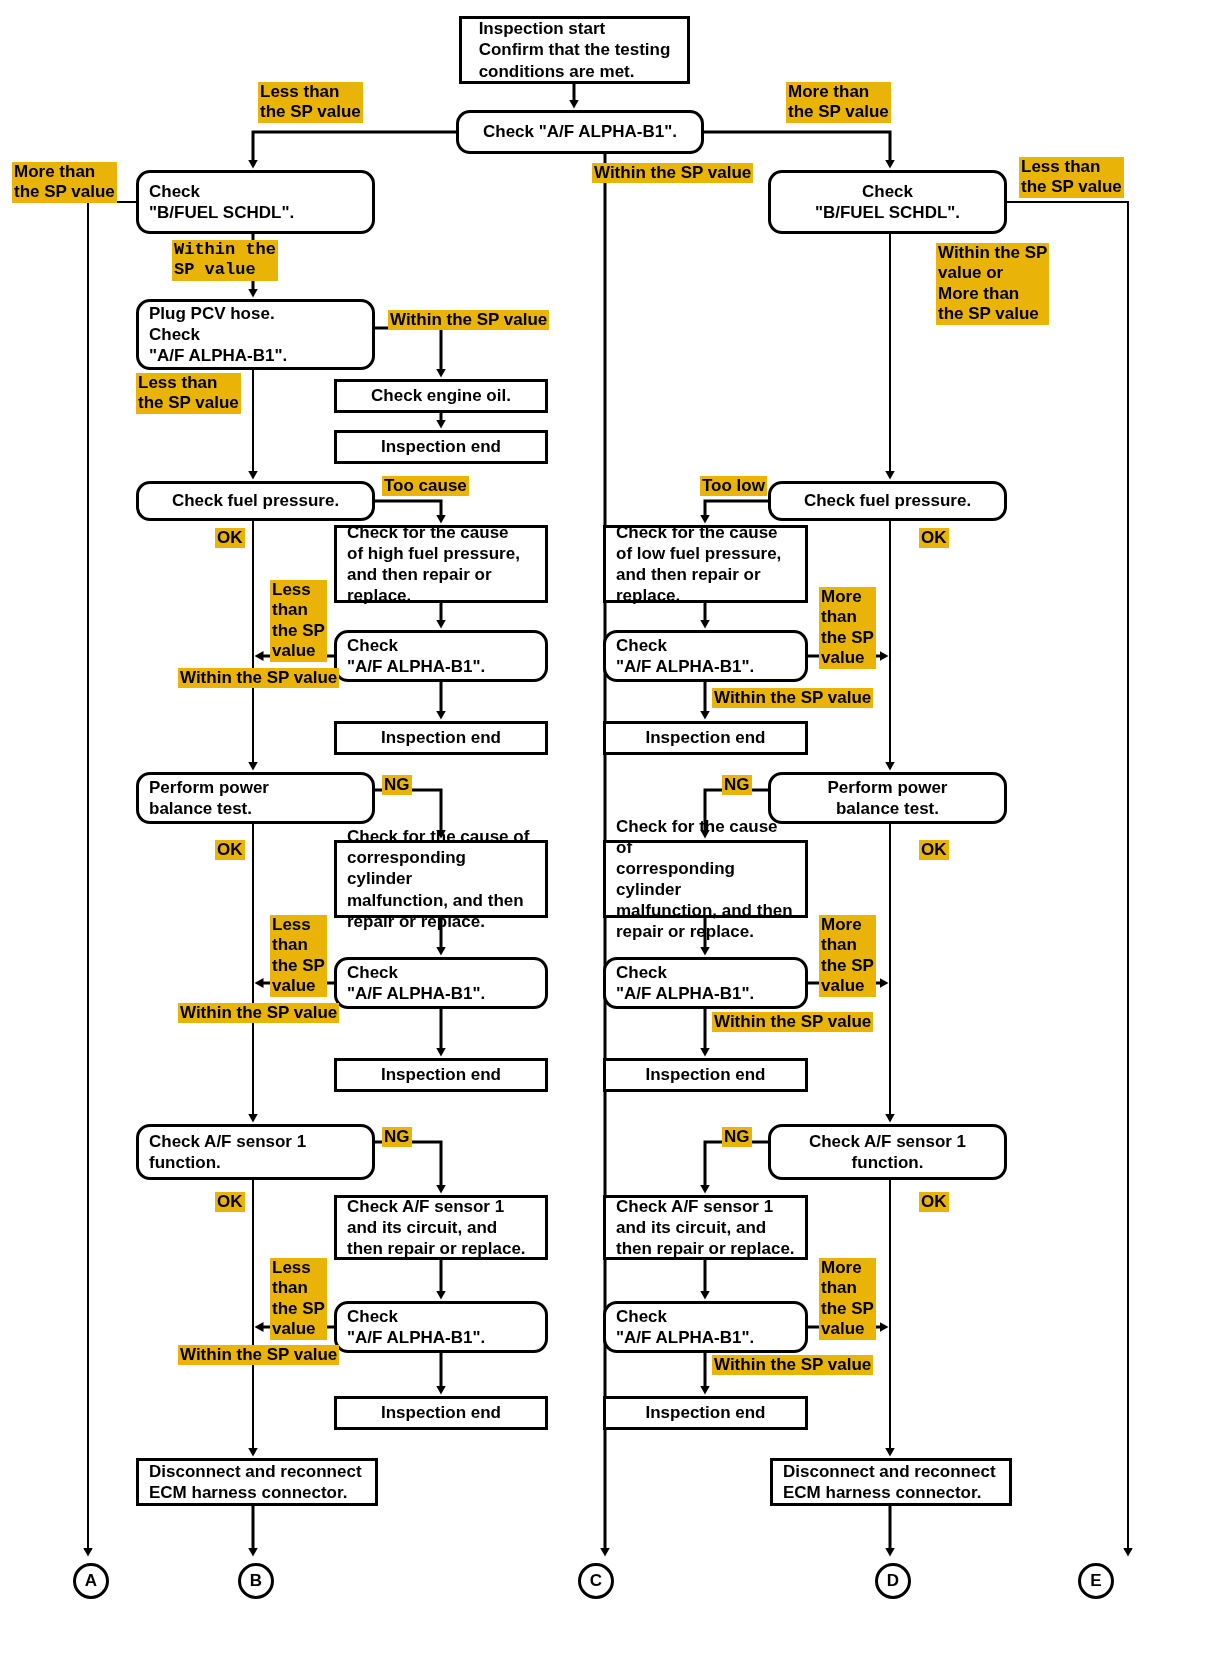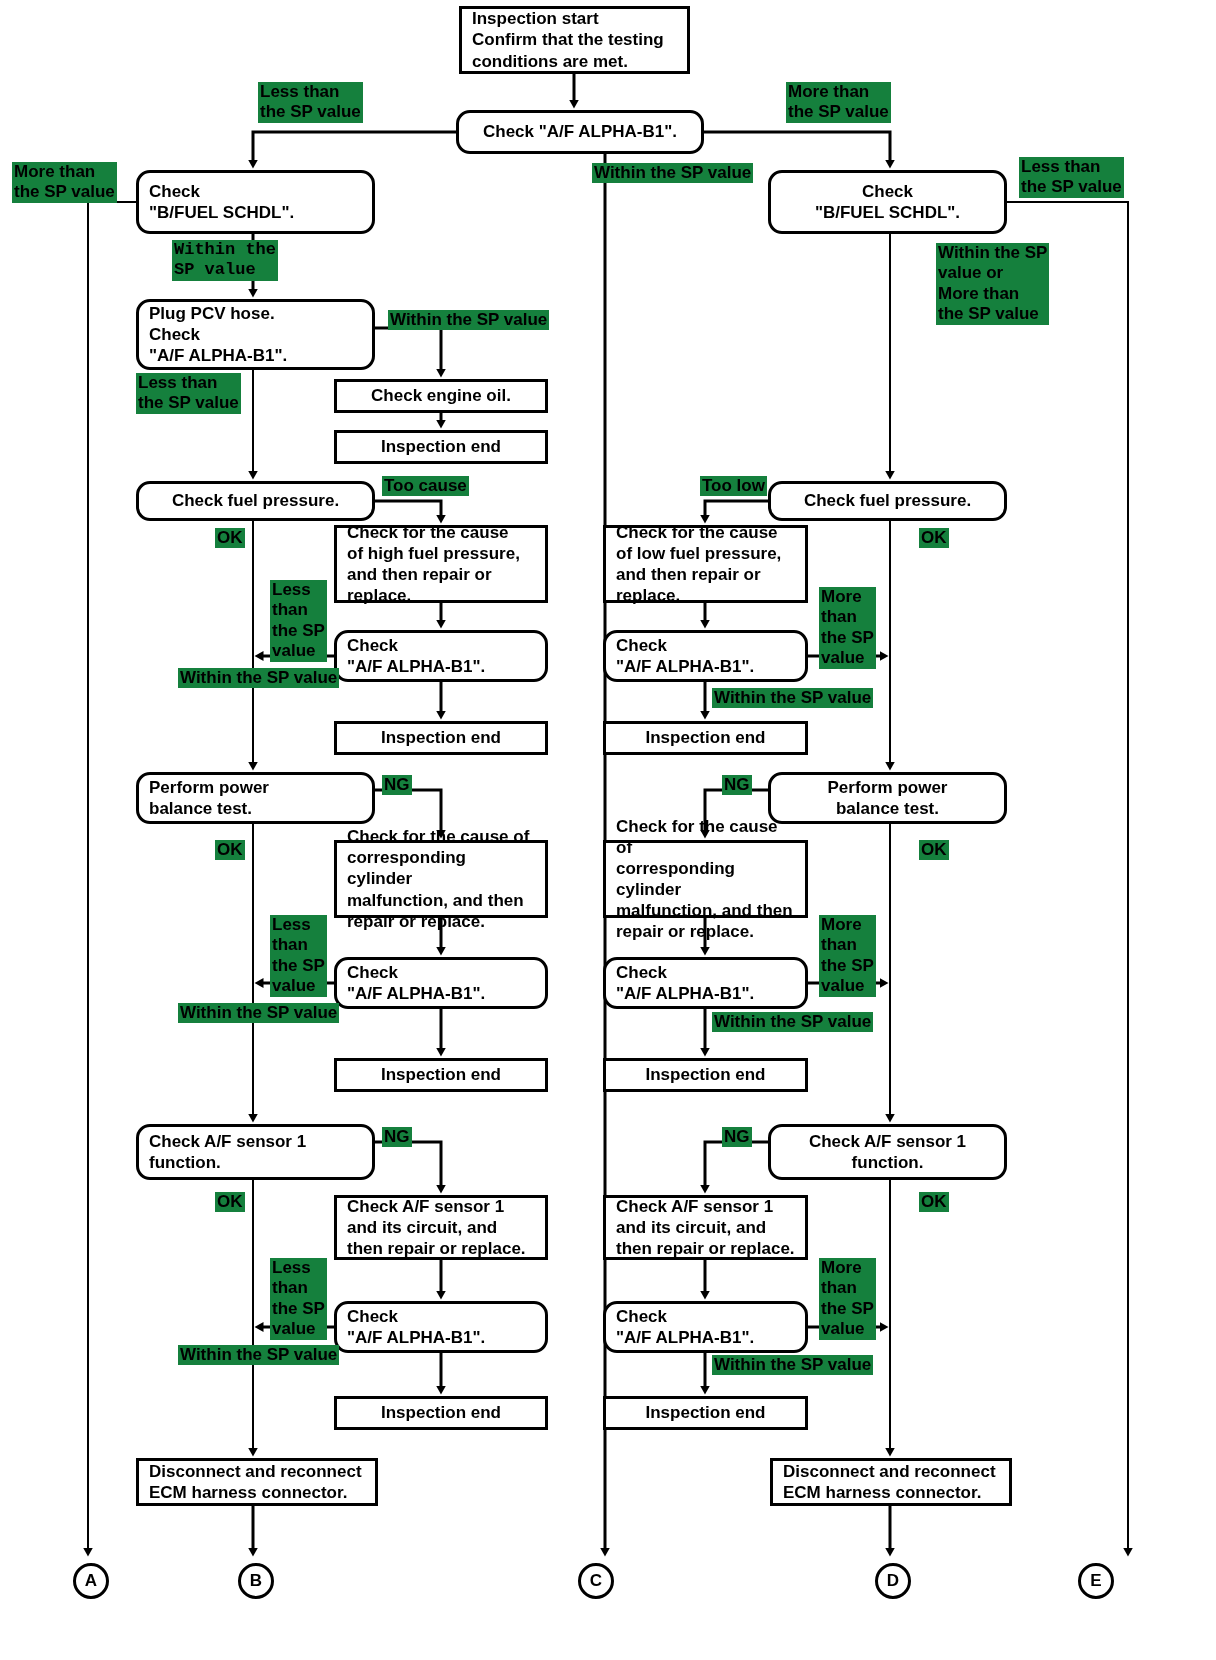--- a/index.html
+++ b/index.html
@@ -7,21 +7,21 @@
         font-family:"Liberation Sans",sans-serif;}
   svg{position:absolute;left:0;top:0;}
   .node{position:absolute;box-sizing:border-box;background:#fff;
         border:3px solid #000;display:flex;align-items:center;}
   .node.round{border-radius:14px;}
   .node .txt{padding:0 10px;font-size:17px;line-height:1.24;color:#000;
              white-space:pre-line;font-weight:700;}
   .node.ctr{justify-content:center;}
   .node.ctr .txt{text-align:center;}
   .lbl{position:absolute;font-size:17px;line-height:1.2;color:#000;
-       font-weight:700;white-space:pre-line;background:#15803d;padding:0 2px;}
+       font-weight:700;white-space:pre-line;background:#eab308;padding:0 2px;}
   .conn{position:absolute;width:30px;height:30px;border:3px solid #000;
         border-radius:50%;display:flex;align-items:center;justify-content:center;
         background:#fff;font-size:17px;font-weight:700;}
 </style>
 </head>
 <body>
 
 <div id="page">
 
   <svg width="1216" height="1660">
@@ -97,21 +97,21 @@
       <path d="M705,1260 L705,1295" marker-end="url(#ah)"></path>
       <path d="M808,1327 L884,1327" marker-end="url(#ah)"></path>
       <path d="M705,1353 L705,1390" marker-end="url(#ah)"></path>
       <path d="M890,1180 L890,1452" marker-end="url(#ah)" stroke-width="2"></path>
 
       <path d="M890,1506 L890,1552" marker-end="url(#ah)"></path>
     </g>
   </svg>
 
   <div id="nodes-layer">
-      <div class="node" style="left: 459px; top: 6px; width: 231px; height: 68px;">
+      <div class="node" style="left: 459px; top: 16px; width: 231px; height: 68px; justify-content: center;">
         <span class="txt">Inspection start
 Confirm that the testing
 conditions are met.</span>
       </div>
       <div class="node round ctr" style="left: 456px; top: 110px; width: 248px; height: 44px;">
         <span class="txt">Check "A/F ALPHA-B1".</span>
       </div>
       <div class="node round" style="left: 136px; top: 170px; width: 239px; height: 64px;">
         <span class="txt">Check
 "B/FUEL SCHDL".</span>

